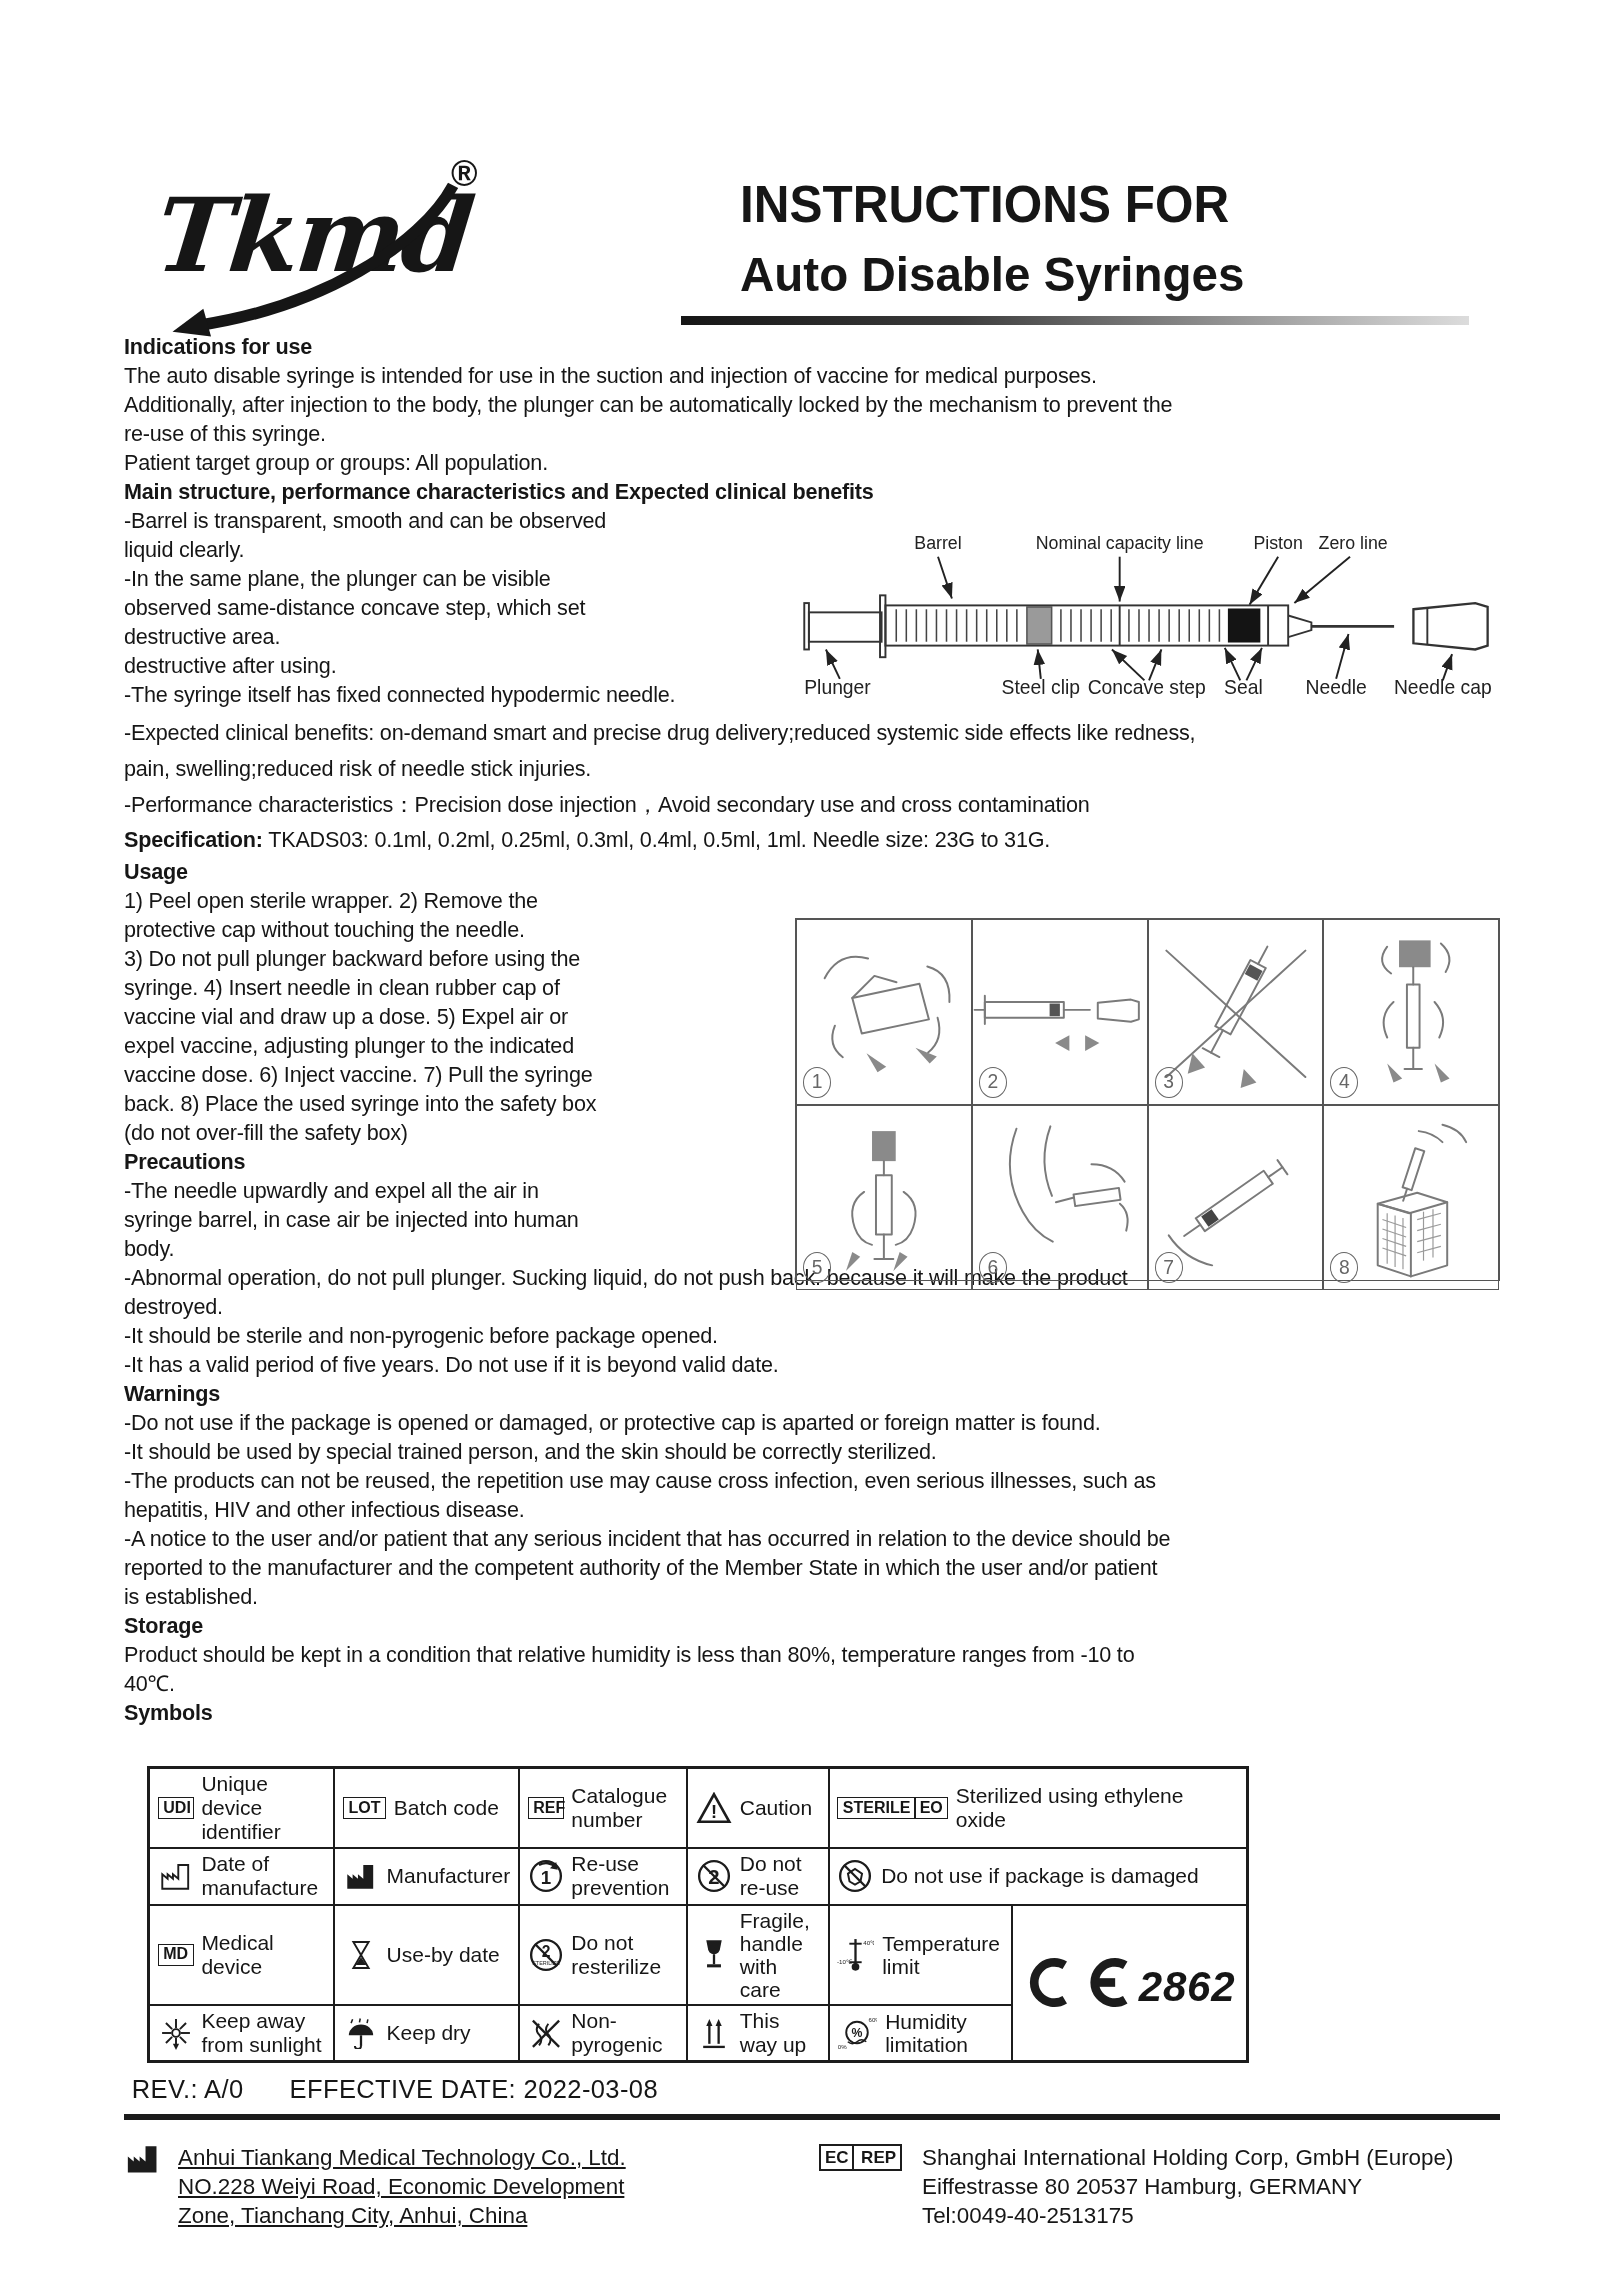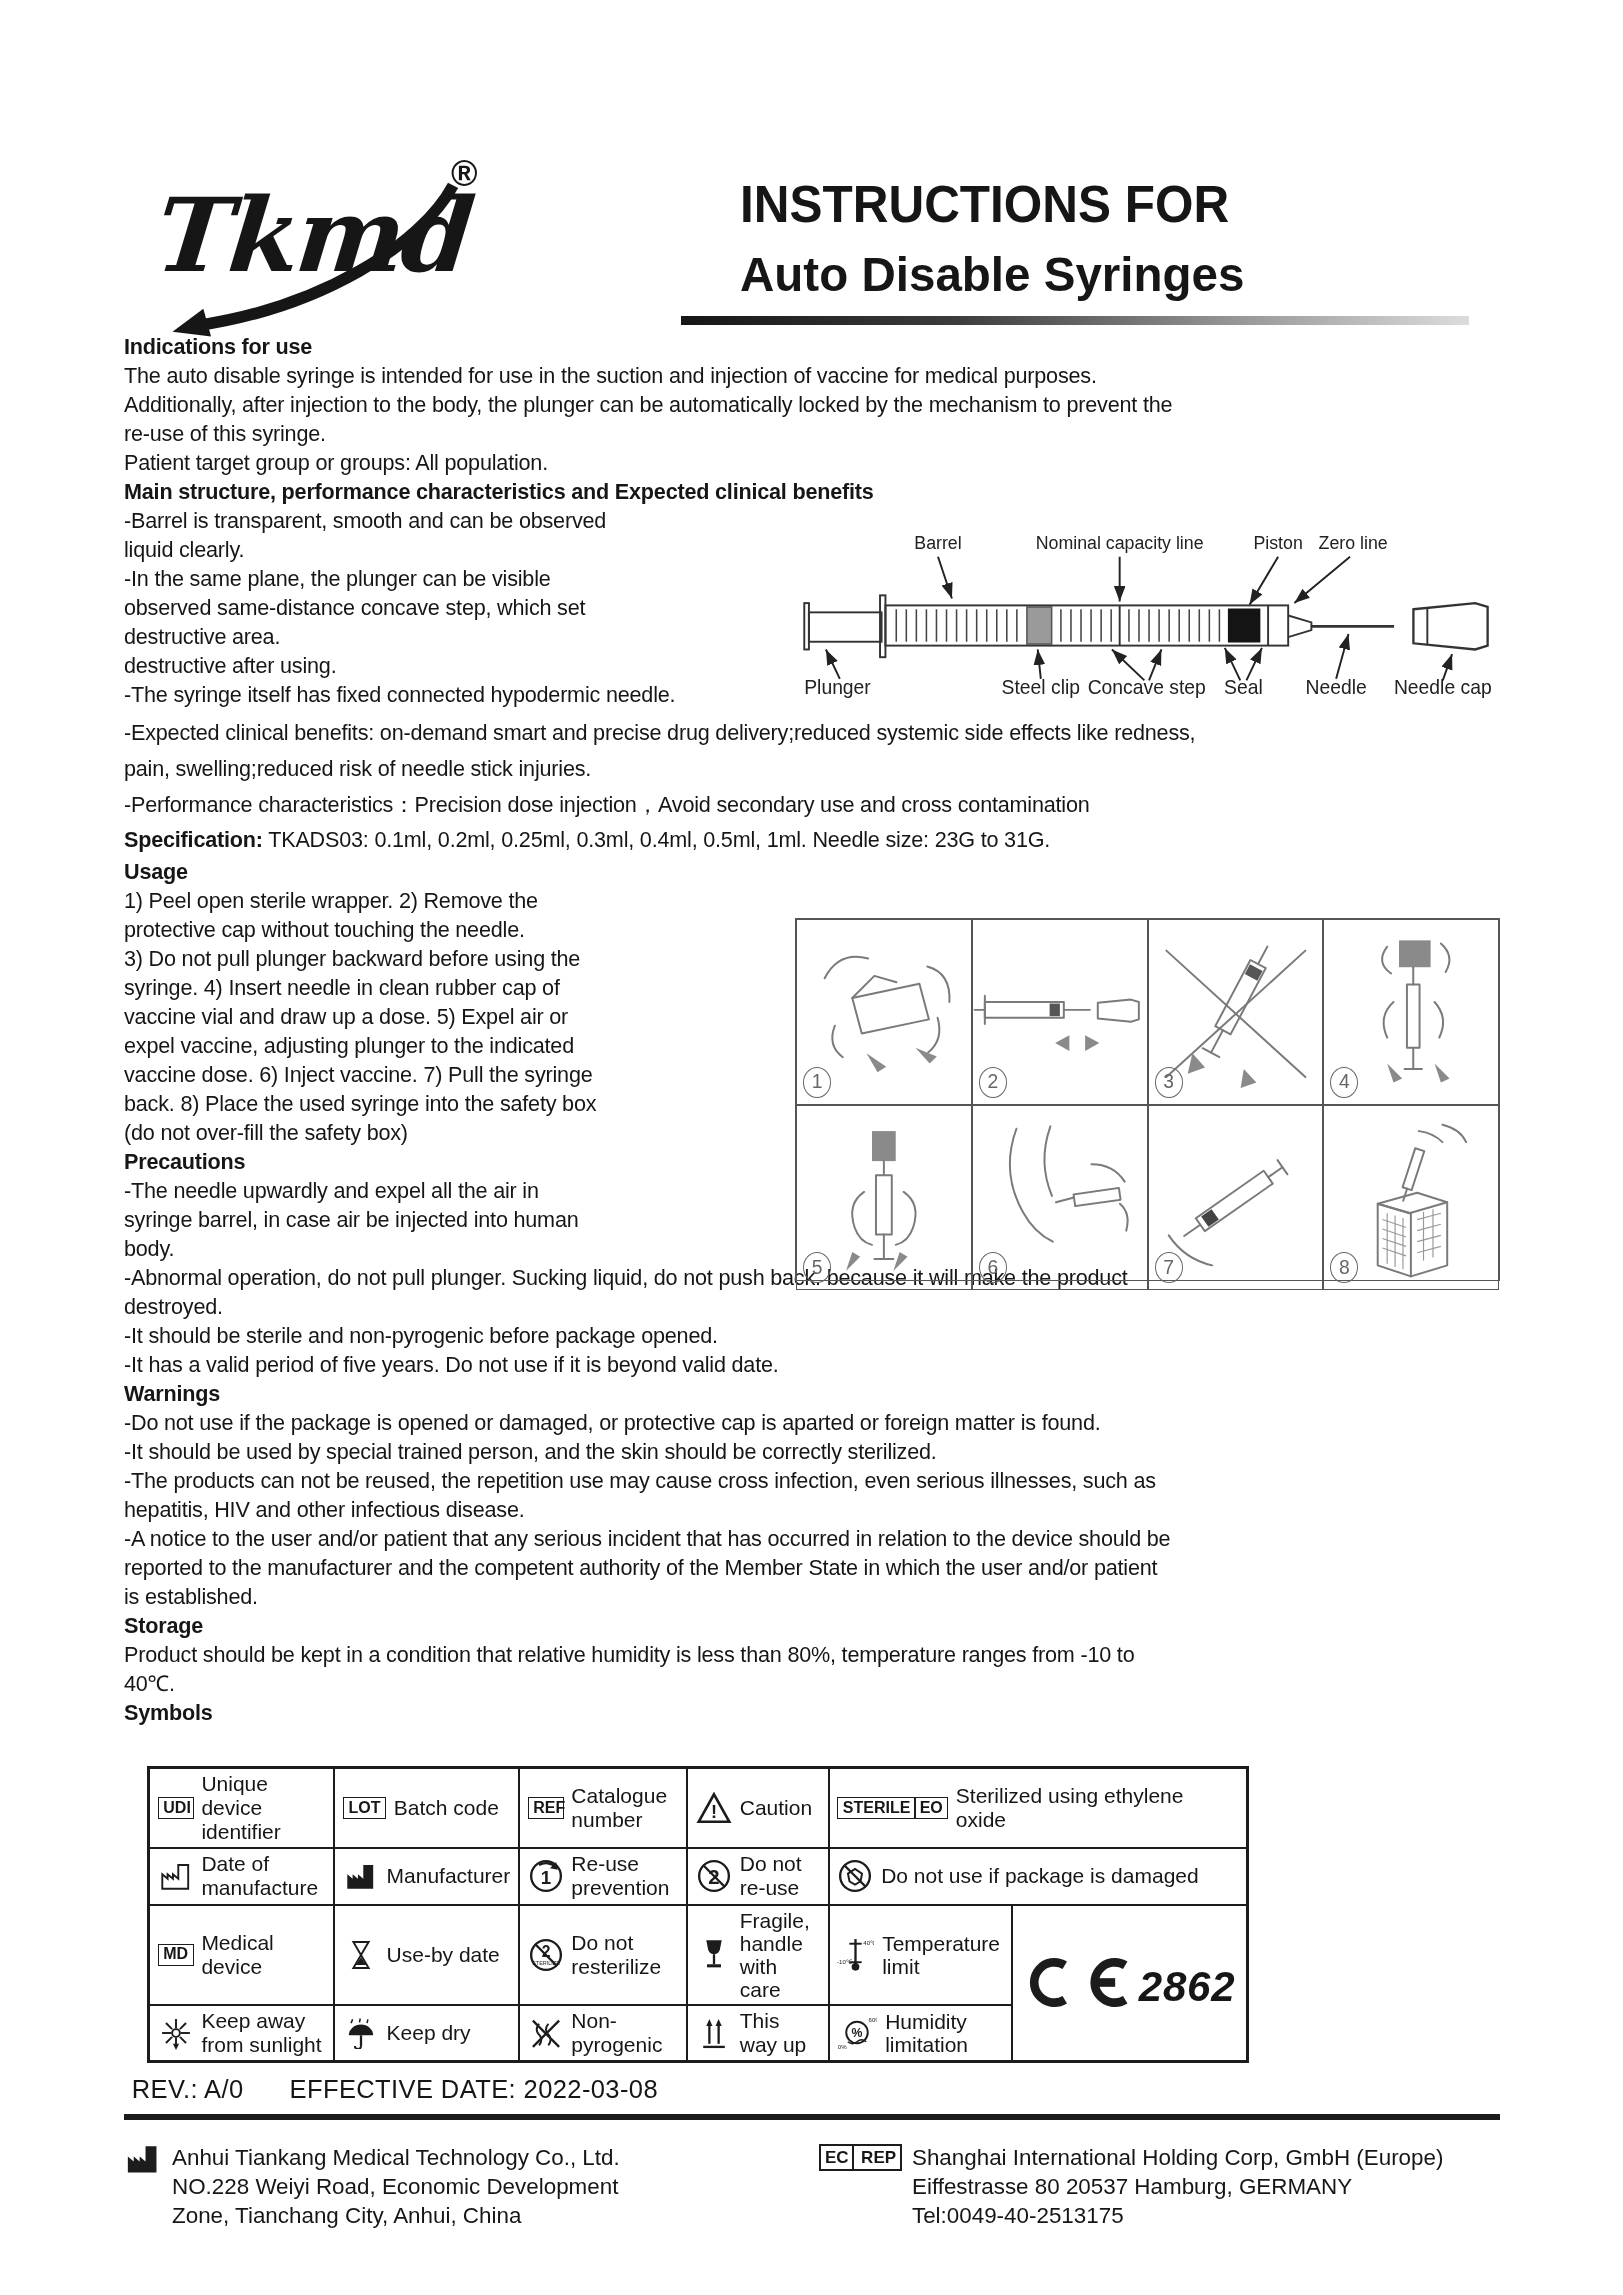--- a/index.html
+++ b/index.html
@@ -60,23 +60,23 @@
   .boxed + .boxed { margin-left:-1.9px; }
   .twoline div { line-height:23px; }
   .ce-cell { text-align:center;font-style:italic; }
   .ce-wrap { display:flex; align-items:flex-end; justify-content:center; gap:7.7px; }
   .ce-num { font-size:42px; font-weight:bold; letter-spacing:0.8px; line-height:42px; }
   
   .revline { margin-top:12.4px; margin-left:7.7px; font-size:25.5px; letter-spacing:0.4px; white-space:nowrap; }
   .revline .gap { display:inline-block; width:46px; }
   .thickrule { margin-top:9.3px; height:6.2px; background:#1c1c1c; width:1376px; }
   .footer { display:flex; margin-top:23px; font-size:22.4px; }
-  .mfr { display:flex; gap:11px; width:695px; }
+  .mfr { display:flex; gap:17px; width:695px;text-decoration:underline; }
   .mfr-lines div, .ecrep-lines div { line-height:29px; white-space:nowrap; }
-  .ecrep { display:flex; gap:10px; }
+  .ecrep { display:flex; gap:20px; }
   .ecrep-badge { display:flex; align-items:flex-start; height:31px; margin-top:1.5px; }
   .ecrep-badge span {
     border:2.3px solid #1c1c1c; font-weight:bold; font-size:17px; padding:1.5px 3.9px; line-height:20px;
   }
   .ecrep-badge span + span { margin-left:-2.3px;padding-left:7px; }
   .sketch { stroke:#7a7a7a; stroke-width:2.5; fill:none; stroke-linecap:round; stroke-linejoin:round; }
   .sketchfill { fill:#8a8a8a; stroke:none; }
 </style>
 </head>
 <body>

